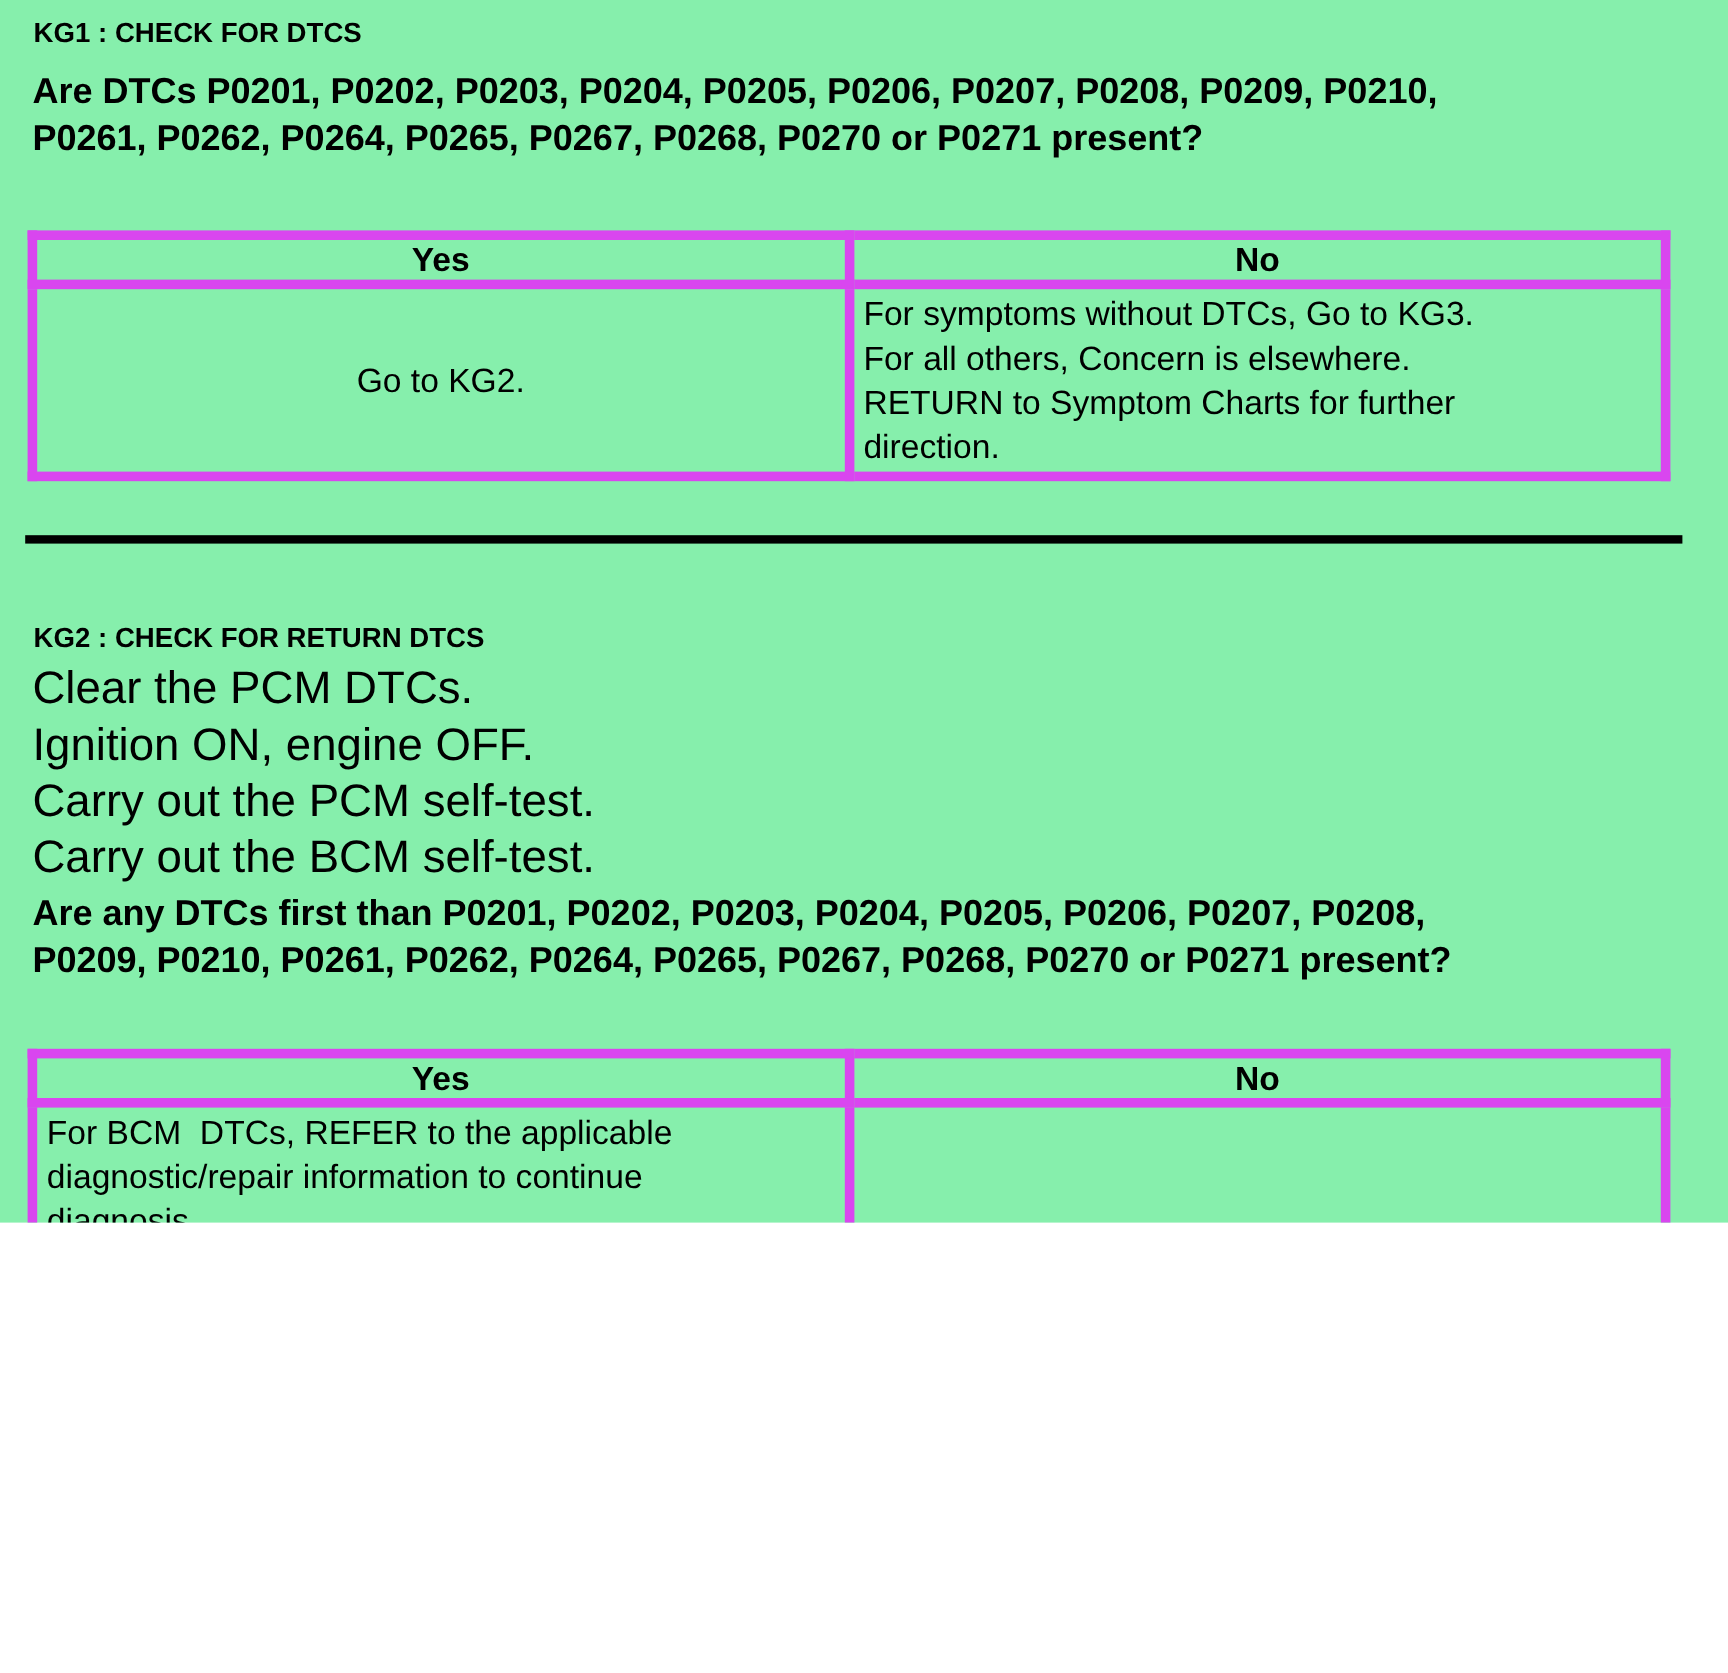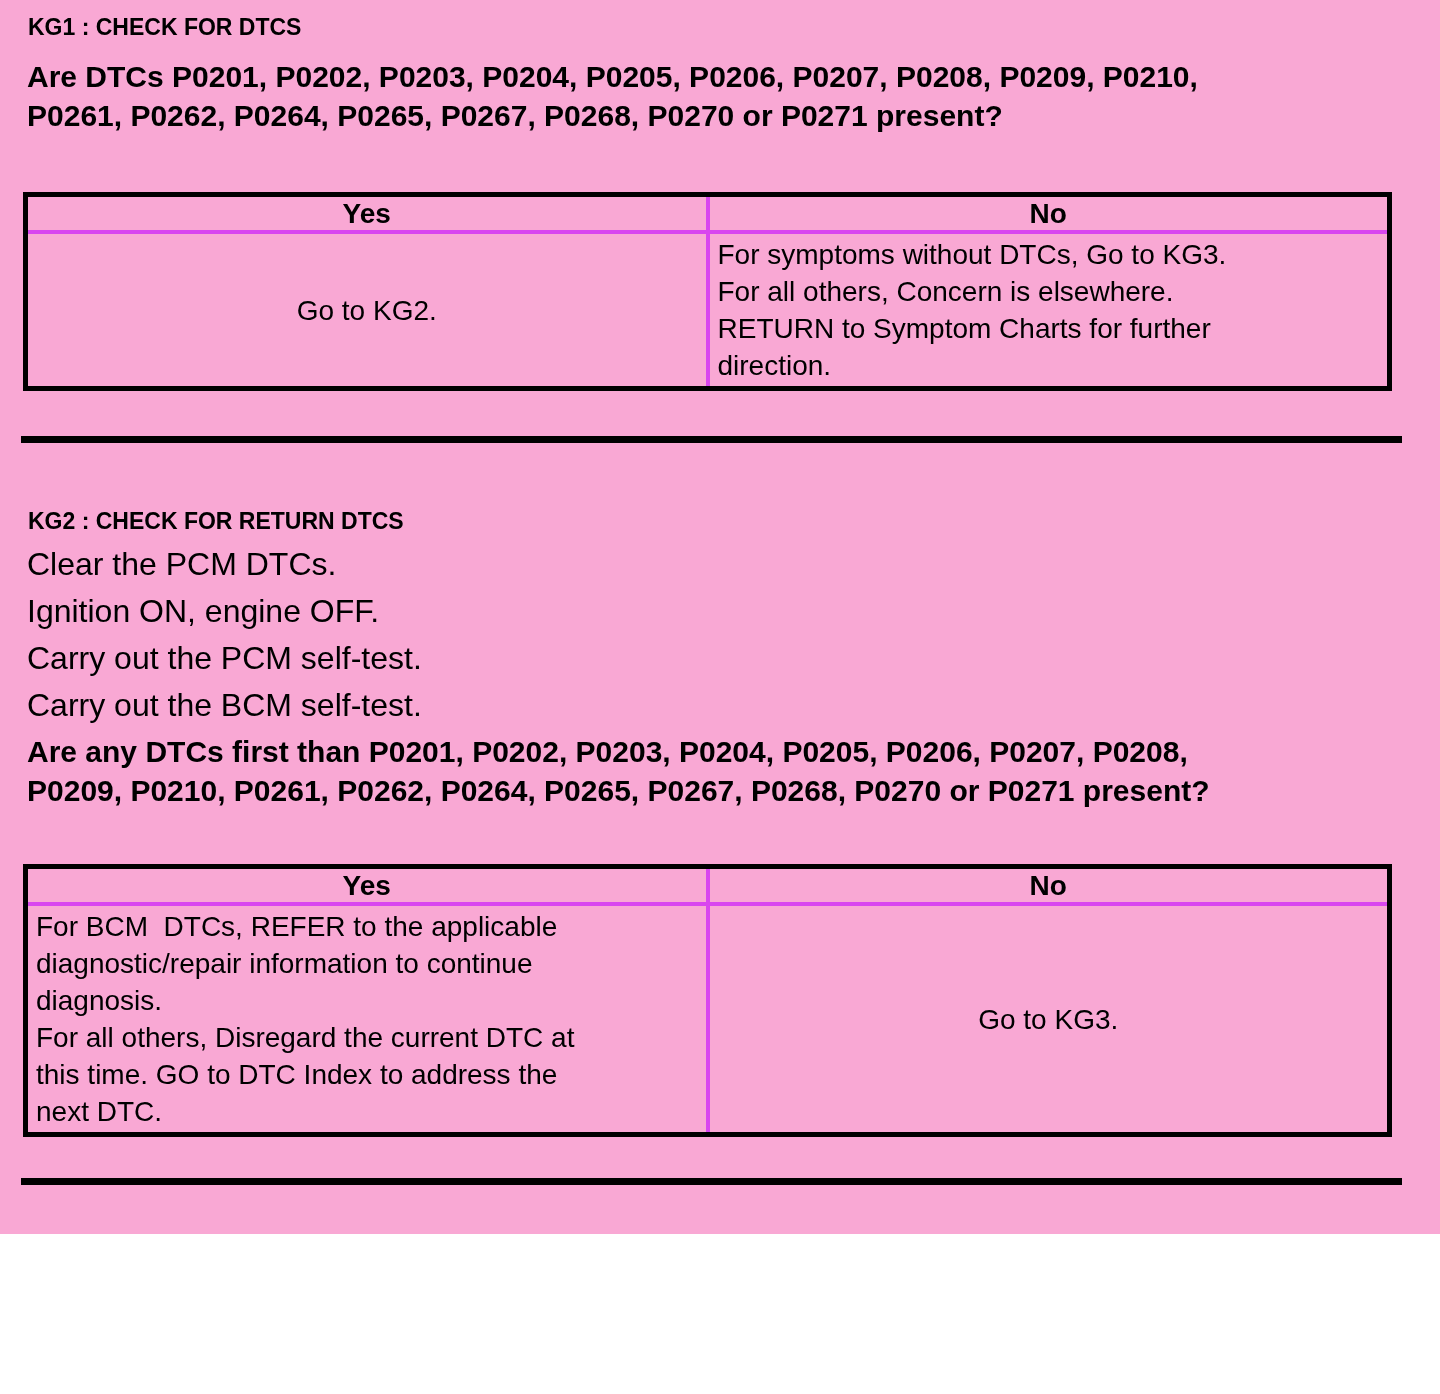--- a/index.html
+++ b/index.html
@@ -6,22 +6,22 @@
   html, body {
     margin: 0;
     padding: 0;
     background: #ffffff;
     color: #000000;
     font-family: "Liberation Sans", sans-serif;
   }
   .page {
     position: relative;
     width: 1440px;
-    height: 1234px;
-    background: #f9a8d4;
+    height: 1019px;
+    background: #86efac;
     overflow: hidden;
   }
   h3, p, div { margin: 0; padding: 0; }
 
   .section-title {
     margin-top: 16px;
     margin-left: 28px;
     font-size: 23px;
     font-weight: bold;
     line-height: 23px;
@@ -40,36 +40,36 @@
     margin-top: 24px;
     margin-left: 27px;
     margin-right: 40px;
     font-size: 29px;
     line-height: 39px;
     white-space: pre-wrap;
   }
   .step {
     margin-top: 12px;
     margin-left: 27px;
-    font-size: 32px;
+    font-size: 38px;
     line-height: 35px;
     white-space: pre-wrap;
   }
   .step.first { margin-top: 14px; }
 
   table.decision {
     margin-left: 23px;
     border-collapse: collapse;
     width: 1369px;
     table-layout: fixed;
     border: 5px solid #000000;
   }
   table.decision th,
   table.decision td {
-    border: 4px solid #d946ef;
+    border: 8px solid #d946ef;
     font-size: 28px;
     width: 50%;
   }
   table.decision th {
     font-weight: bold;
     text-align: center;
     height: 37px;
     padding: 0;
     line-height: 33px;
   }

